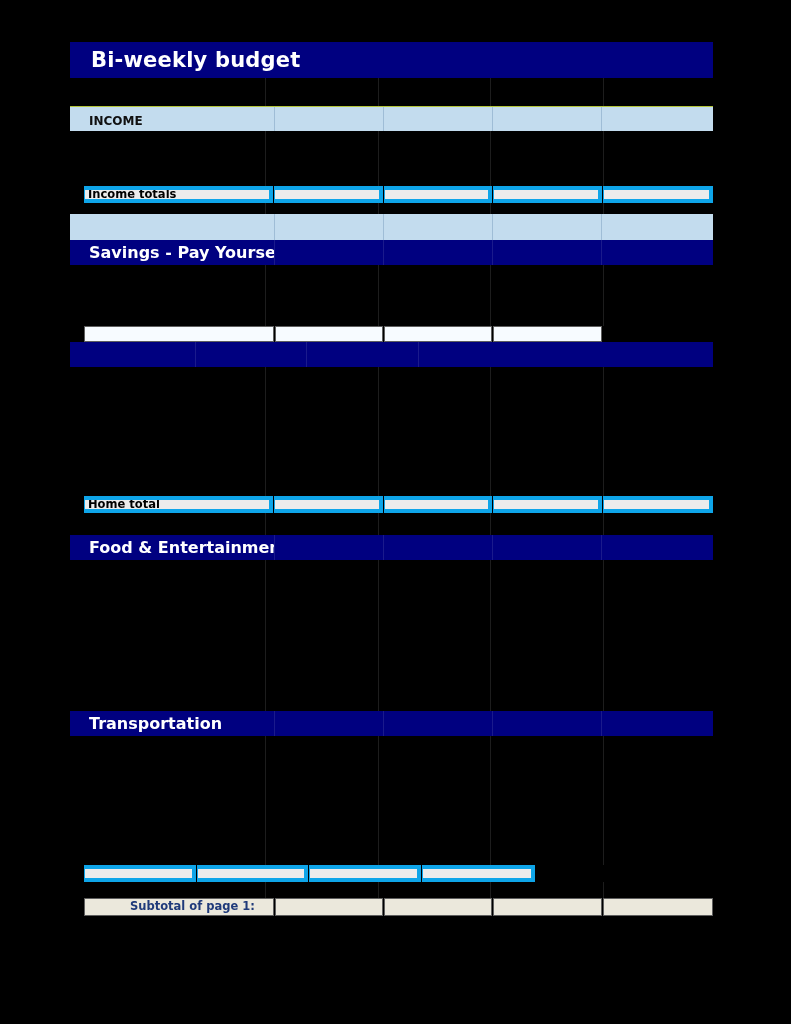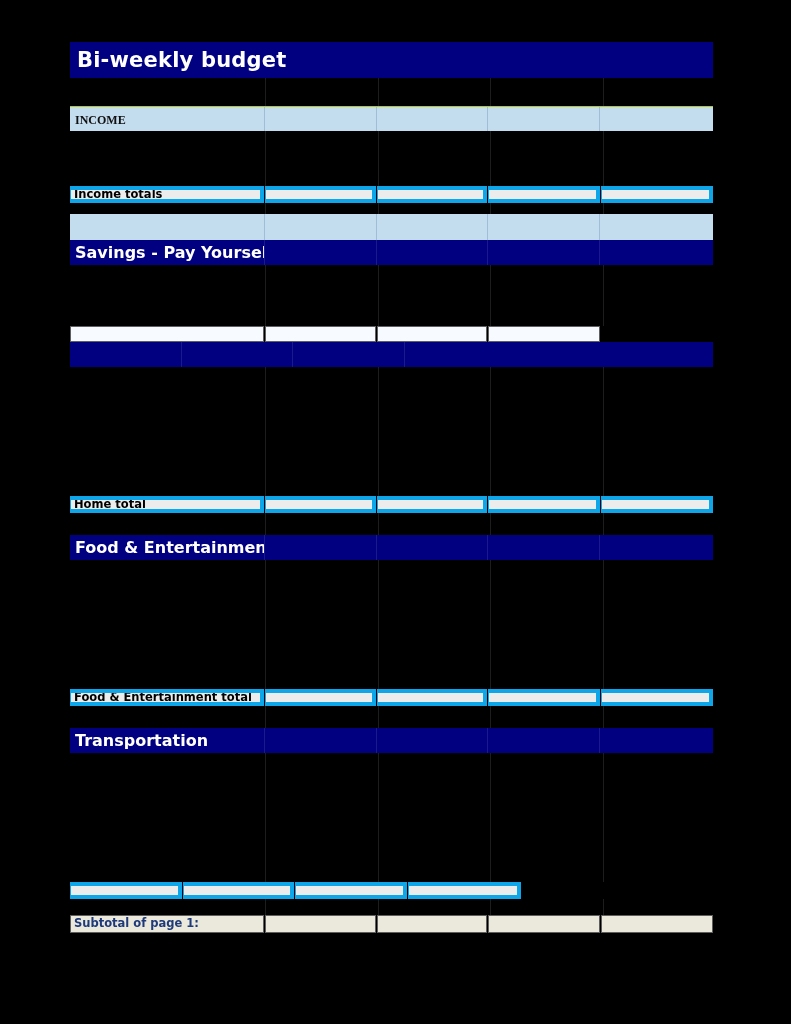--- a/index.html
+++ b/index.html
@@ -21,20 +21,21 @@
     position: absolute;
     left: 70px;
     top: 42px;
     width: 643px;
   }
 
   .row {
     display: flex;
     width: 100%;
     box-sizing: border-box;
+    padding-left: 14px;
   }
 
   .cell {
     box-sizing: border-box;
     overflow: hidden;
     white-space: nowrap;
   }
 
   
   .c0 { width: 195px; }
@@ -72,21 +73,21 @@
     background: #1d1d1d;
   }
 
   
   .banner-light {
     height: 25px;
     background: #c3dcee;
     border-top: 1px solid #b2c43a;
     align-items: center;
   }
-  .banner-light .cell { height: 100%; font-family: Liberation Serif, serif; }
+  .banner-light .cell { height: 100%; }
   .banner-light .c0,
   .banner-light .c1,
   .banner-light .c2,
   .banner-light .c3 { border-right: 1px solid #9fbdd6; }
 
   .banner-light-label {
     color: #101010;
     font-size: 15px;
     font-weight: bold;
     padding-left: 5px;
@@ -167,20 +168,21 @@
     display: flex;
     align-items: center;
   }
   .subtotal-row .cell + .cell { margin-left: 1px; }
   .subtotal-label {
     color: #1f3a7a;
     font-size: 11.5px;
     font-weight: bold;
     padding-left: 3px;
     line-height: 1;
+    margin-left: 42px;
   }
 </style>
 </head>
 <body>
 
 <div id="sheet">
 
   <div class="row title-bar">
     <span class="title-text">Bi-weekly  budget</span>
   </div>
@@ -301,55 +303,46 @@
     <div class="cell c4"></div>
   </div>
 
   <div class="row gap" style="height:129px">
     <span class="tick" style="left:195px"></span>
     <span class="tick" style="left:308px"></span>
     <span class="tick" style="left:420px"></span>
     <span class="tick" style="left:533px"></span>
   </div>
 
+
+  <div class="row gap" style="height:22px">
+    <span class="tick" style="left:195px"></span>
+    <span class="tick" style="left:308px"></span>
+    <span class="tick" style="left:420px"></span>
+    <span class="tick" style="left:533px"></span>
+  </div>
+
+  <div class="row banner-dark">
+    <div class="cell c0">
+      <span class="banner-dark-label">Transportation</span>
+    </div>
+    <div class="cell c1"></div>
+    <div class="cell c2"></div>
+    <div class="cell c3"></div>
+    <div class="cell c4"></div>
+  </div>
+
+  <div class="row gap" style="height:129px">
+    <span class="tick" style="left:195px"></span>
+    <span class="tick" style="left:308px"></span>
+    <span class="tick" style="left:420px"></span>
+    <span class="tick" style="left:533px"></span>
+  </div>
+
   <div class="row totals-row">
-    <div class="cell c0">
-      <span class="totals-label">Food &amp; Entertainment total</span>
-    </div>
-    <div class="cell c1"></div>
-    <div class="cell c2"></div>
-    <div class="cell c3"></div>
-    <div class="cell c4"></div>
-  </div>
-
-  <div class="row gap" style="height:22px">
-    <span class="tick" style="left:195px"></span>
-    <span class="tick" style="left:308px"></span>
-    <span class="tick" style="left:420px"></span>
-    <span class="tick" style="left:533px"></span>
-  </div>
-
-  <div class="row banner-dark">
-    <div class="cell c0">
-      <span class="banner-dark-label">Transportation</span>
-    </div>
-    <div class="cell c1"></div>
-    <div class="cell c2"></div>
-    <div class="cell c3"></div>
-    <div class="cell c4"></div>
-  </div>
-
-  <div class="row gap" style="height:129px">
-    <span class="tick" style="left:195px"></span>
-    <span class="tick" style="left:308px"></span>
-    <span class="tick" style="left:420px"></span>
-    <span class="tick" style="left:533px"></span>
-  </div>
-
-  <div class="row totals-row">
     <div class="cell c1"></div>
     <div class="cell c2"></div>
     <div class="cell c3"></div>
     <div class="cell c4"></div>
   </div>
 
   <div class="row gap" style="height:16px">
     <span class="tick" style="left:195px"></span>
     <span class="tick" style="left:308px"></span>
     <span class="tick" style="left:420px"></span>

